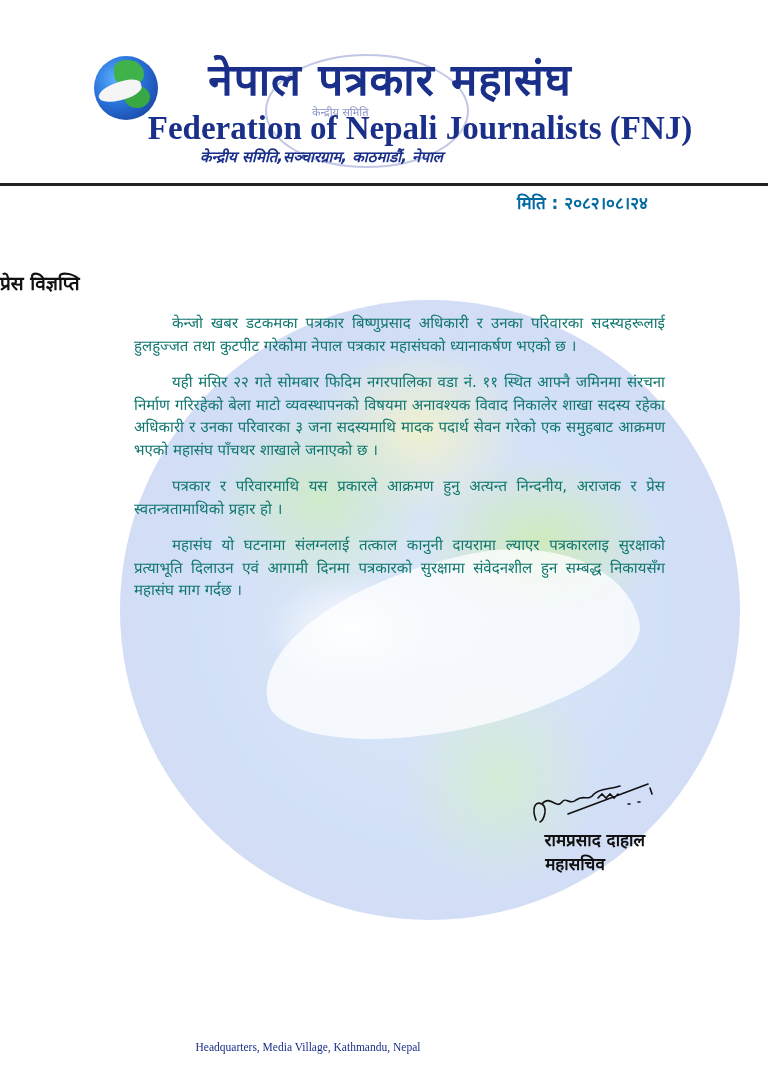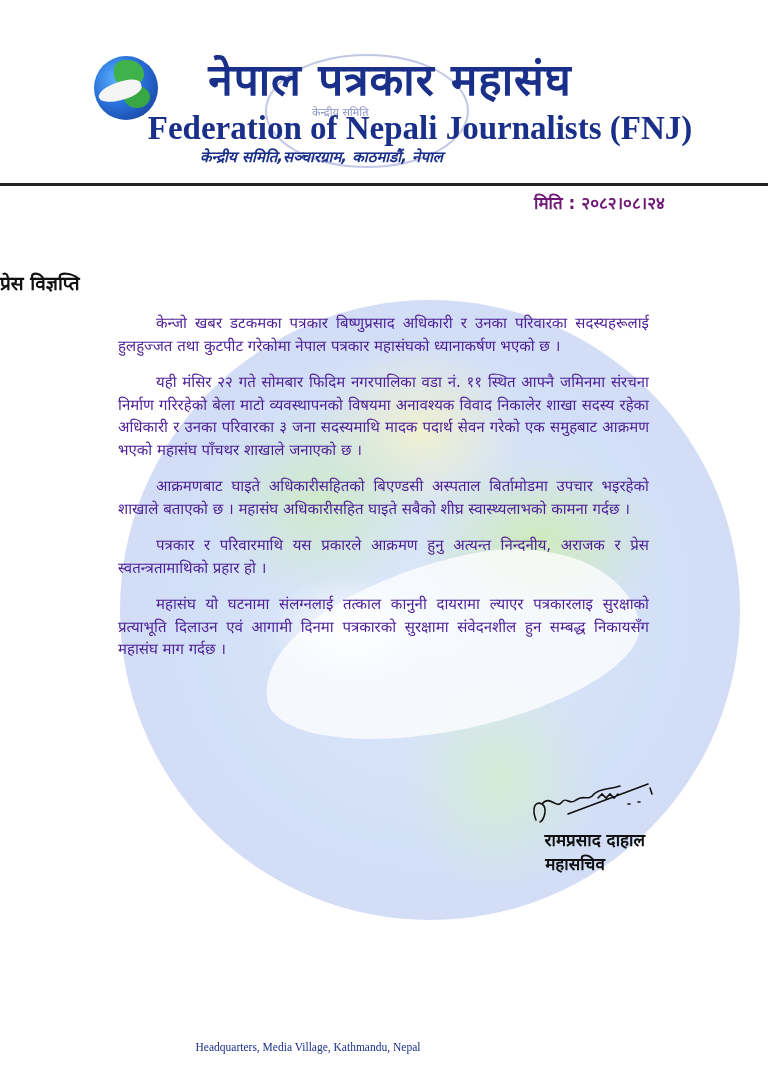--- a/index.html
+++ b/index.html
@@ -47,29 +47,29 @@
   .title-en {
     position:absolute; left:120px; top:110px; width:600px; text-align:center;
     font-family:"Liberation Serif", serif; font-weight:bold; font-size:33px; color:#1a2f8a;
   }
   .subtitle {
     position:absolute; left:200px; top:146px; width:400px; text-align:left;
     font-size:15px; font-weight:bold; color:#1a2f8a;font-style:italic;
   }
   .rule { position:absolute; left:0; top:183px; width:768px; height:3px; background:#222; }
   .date {
-    position:absolute; left:534px; top:191px; font-size:17px; font-weight:bold; color:#701a75;
+    position:absolute; left:517px; top:191px; font-size:17px; font-weight:bold; color:#0369a1;
   }
   .doc-title {
     position:absolute; left:0; top:270px; width:768px; 
     font-size:19px; font-weight:bold; color:#111;
   }
   .body-text {
-    position:absolute; left:118px; top:312px; width:531px;
-    font-size:15px; line-height:22.5px; color:#4c1d95; text-align:justify;
+    position:absolute; left:134px; top:312px; width:531px;
+    font-size:15px; line-height:22.5px; color:#0f766e; text-align:justify;
   }
   .body-text p { margin:0 0 14px 0; text-indent:38px; }
   .signature {
     position:absolute; left:528px; top:780px; width:130px; height:46px;
   }
   .sig-name {
     position:absolute; left:505px; top:828px; width:140px; text-align:right;
     font-size:17px; font-weight:bold; color:#111;
   }
   .sig-title {
@@ -106,21 +106,20 @@
 <div class="date">
   <span>मिति :</span>
   <span>२०८२।०८।२४</span>
 </div>
 
 <div class="doc-title">प्रेस विज्ञप्ति</div>
 
 <div class="body-text">
   <p>केन्जो खबर डटकमका पत्रकार बिष्णुप्रसाद अधिकारी र उनका परिवारका सदस्यहरूलाई हुलहुज्जत तथा कुटपीट गरेकोमा नेपाल पत्रकार महासंघको ध्यानाकर्षण भएको छ ।</p>
   <p>यही मंसिर २२ गते सोमबार फिदिम नगरपालिका वडा नं. ११ स्थित आफ्नै जमिनमा संरचना निर्माण गरिरहेको बेला माटो व्यवस्थापनको विषयमा अनावश्यक विवाद निकालेर शाखा सदस्य रहेका अधिकारी र उनका परिवारका ३ जना सदस्यमाथि मादक पदार्थ सेवन गरेको एक समुहबाट आक्रमण भएको महासंघ पाँचथर शाखाले जनाएको छ ।</p>
-  <p>आक्रमणबाट घाइते अधिकारीसहितको बिएण्डसी अस्पताल बिर्तामोडमा उपचार भइरहेको शाखाले बताएको छ ।  महासंघ अधिकारीसहित घाइते सबैको शीघ्र स्वास्थ्यलाभको कामना गर्दछ ।</p>
   <p>पत्रकार र परिवारमाथि यस प्रकारले आक्रमण हुनु अत्यन्त निन्दनीय, अराजक र प्रेस स्वतन्त्रतामाथिको प्रहार हो ।</p>
   <p>महासंघ यो घटनामा संलग्नलाई तत्काल कानुनी दायरामा ल्याएर पत्रकारलाइ सुरक्षाको प्रत्याभूति दिलाउन एवं आगामी दिनमा पत्रकारको सुरक्षामा संवेदनशील हुन सम्बद्ध निकायसँग महासंघ माग गर्दछ ।</p>
 </div>
 
 <svg class="signature" viewBox="0 0 130 46">
   <path d="M8 40 C4 30 6 20 14 24 C20 28 16 40 12 42 M14 24 C22 14 28 30 34 22 C38 16 42 26 48 20 C56 14 60 22 66 14 C72 8 80 10 92 6 M40 34 L120 4 M70 18 l4 -4 l4 4 l4 -4 l4 4 l4 -4 M100 24 l2 0 M110 22 l2 0 M122 8 l2 6" stroke="#111" stroke-width="1.6" fill="none" stroke-linecap="round"></path>
 </svg>
 <div class="sig-name">रामप्रसाद दाहाल</div>
 <div class="sig-title">महासचिव</div>
 

